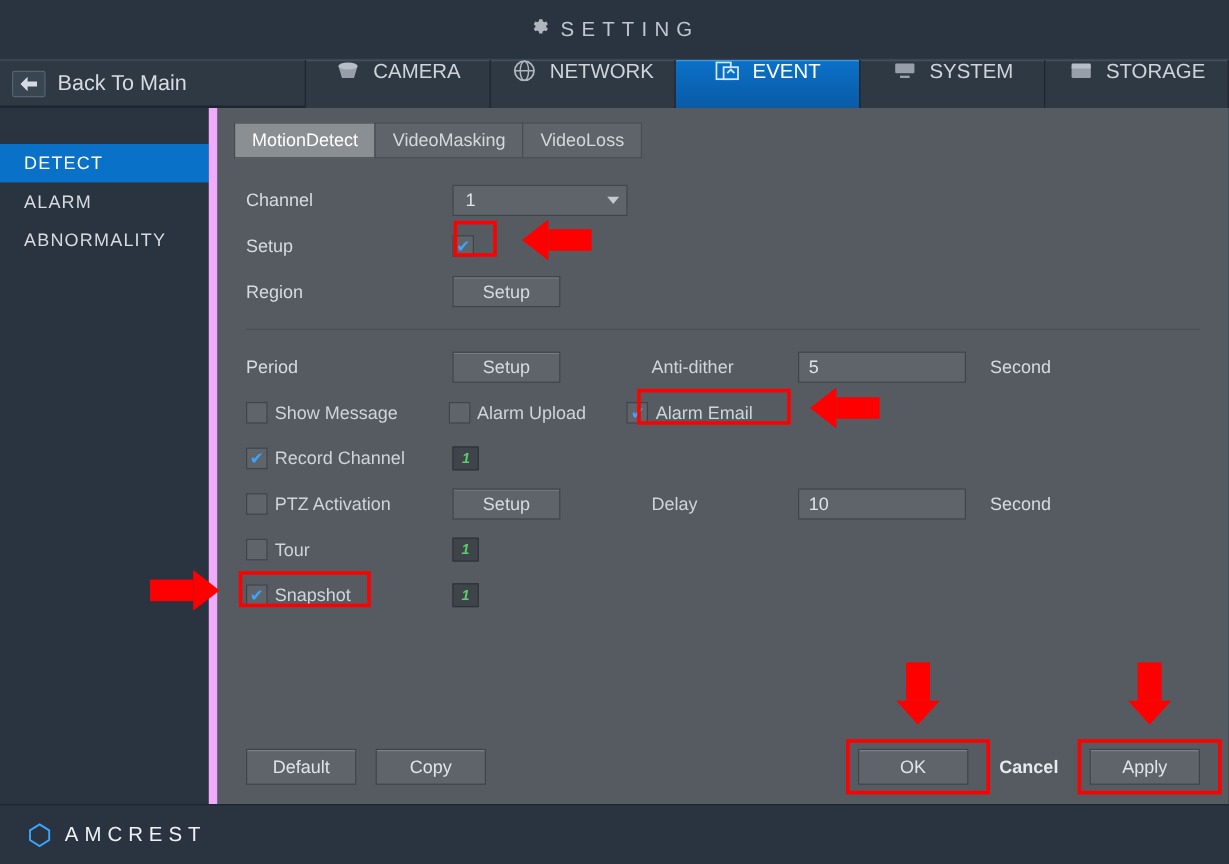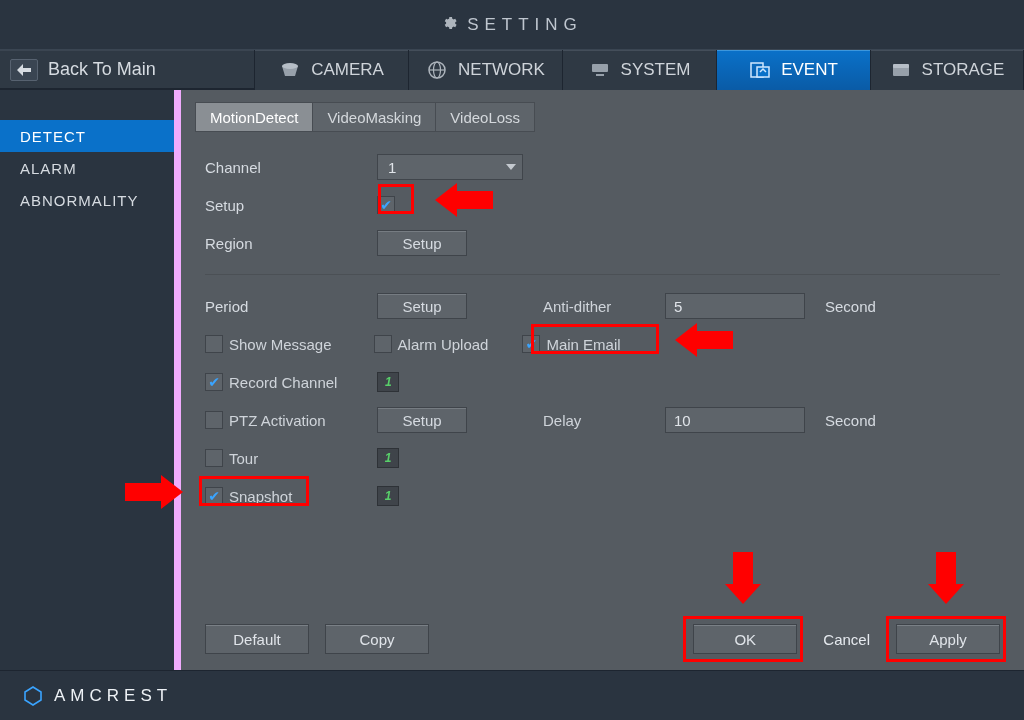--- a/index.html
+++ b/index.html
@@ -49,21 +49,20 @@
     display: flex; align-items: center; justify-content: center;
     border-radius: 2px;
     color: #e2e7ed;
   }
   .nav-spacer { flex: 0 0 40px; }
   .nav-tabs { display: flex; margin-left: auto; height: 40px; }
   .nav-tab {
     width: 154px;
     height: 40px;
     display: flex;
-    align-items: center;
     justify-content: center;
     gap: 10px;
     border-left: 1px solid #1d2530;
     background: #2f3944;
     cursor: pointer;
     font-size: 17px;
     color: #cfd4da;
     box-shadow: inset 0 1px 0 #444e5a;
   }
   .nav-tab.active {
@@ -207,30 +206,30 @@
     position: absolute;
     bottom: 16px;
     left: 24px;
     right: 24px;
     display: flex;
     align-items: center;
     gap: 16px;
   }
   .footer-btns .spacer { flex: 1; }
   .btn-f {
-    width: 104px; height: 30px;
+    width: 92px; height: 30px;
     background: #5e646a;
     border: 1px solid #3f444a;
     color: #e0e4e9;
     display: inline-flex; align-items: center; justify-content: center;
     cursor: pointer;
     box-shadow: inset 0 1px 0 #7a8086;
     font-size: 15px;
   }
-  .btn-text { cursor: pointer; color: #e6eaef; padding: 0 10px; font-size: 15px; }
+  .btn-text { cursor: pointer; color: #e6eaef; padding: 0 10px; font-size: 15px; font-weight: bold; }
   
   .hl {
     border: 3px solid #ff0000;
     position: absolute;
     pointer-events: none;
     z-index: 10;
   }
   .arrow-right, .arrow-down {
     position: absolute;
     z-index: 11;
@@ -324,42 +323,42 @@
     <div class="nav-tab">
       <span class="nav-icon">
         <svg width="18" height="18" viewBox="0 0 18 18">
             <circle cx="9" cy="9" r="8" fill="none" stroke="#aeb5bd" stroke-width="1.5"></circle>
             <ellipse cx="9" cy="9" rx="3.5" ry="8" fill="none" stroke="#aeb5bd" stroke-width="1.2"></ellipse>
             <line x1="1" y1="9" x2="17" y2="9" stroke="#aeb5bd" stroke-width="1.2"></line>
           </svg>
       </span>
       <span>NETWORK</span>
     </div>
-    <div class="nav-tab">
-      <span class="nav-icon">
-        <svg width="18" height="14" viewBox="0 0 18 14">
-            <rect x="1" y="1" width="16" height="8" rx="1" fill="#97a0aa"></rect>
-            <rect x="5" y="11" width="8" height="2" fill="#97a0aa"></rect>
-          </svg>
-      </span>
-      <span>SYSTEM</span>
-    </div>
     <div class="nav-tab active">
       <span class="nav-icon">
         <svg width="20" height="16" viewBox="0 0 20 16">
             <rect x="1" y="1" width="12" height="14" fill="none" stroke="#cfe7ff" stroke-width="1.5"></rect>
             <rect x="7" y="5" width="12" height="10" fill="#0a71c9" stroke="#cfe7ff" stroke-width="1.5"></rect>
             <path d="M10 10l3-3 3 3" stroke="#cfe7ff" fill="none" stroke-width="1.5"></path>
           </svg>
       </span>
       <span>EVENT</span>
     </div>
     <div class="nav-tab">
       <span class="nav-icon">
         <svg width="18" height="14" viewBox="0 0 18 14">
+            <rect x="1" y="1" width="16" height="8" rx="1" fill="#97a0aa"></rect>
+            <rect x="5" y="11" width="8" height="2" fill="#97a0aa"></rect>
+          </svg>
+      </span>
+      <span>SYSTEM</span>
+    </div>
+    <div class="nav-tab">
+      <span class="nav-icon">
+        <svg width="18" height="14" viewBox="0 0 18 14">
             <rect x="1" y="3" width="16" height="10" rx="1" fill="#97a0aa"></rect>
             <rect x="1" y="1" width="16" height="4" rx="1" fill="#b6bec7"></rect>
           </svg>
       </span>
       <span>STORAGE</span>
     </div>
   </div>
 </div>
 
 <div class="body">
@@ -417,21 +416,21 @@
           <span>Show Message</span>
         </span>
         <span style="width:18px"></span>
         <span class="chk-pair">
           <span class="chk"></span>
           <span>Alarm Upload</span>
         </span>
         <span style="width:10px"></span>
         <span class="chk-pair">
           <span class="chk checked"></span>
-          <span>Main Email</span>
+          <span>Alarm Email</span>
         </span>
         <div class="hl" style="left:326px; top:-3px; width:128px; height:30px"></div>
         <div class="arrow-right flip" style="left:470px; top:4px"></div>
       </div>
 
       <div class="row">
         <span class="chk-pair">
           <span class="chk checked"></span>
           <span>Record Channel</span>
         </span>

